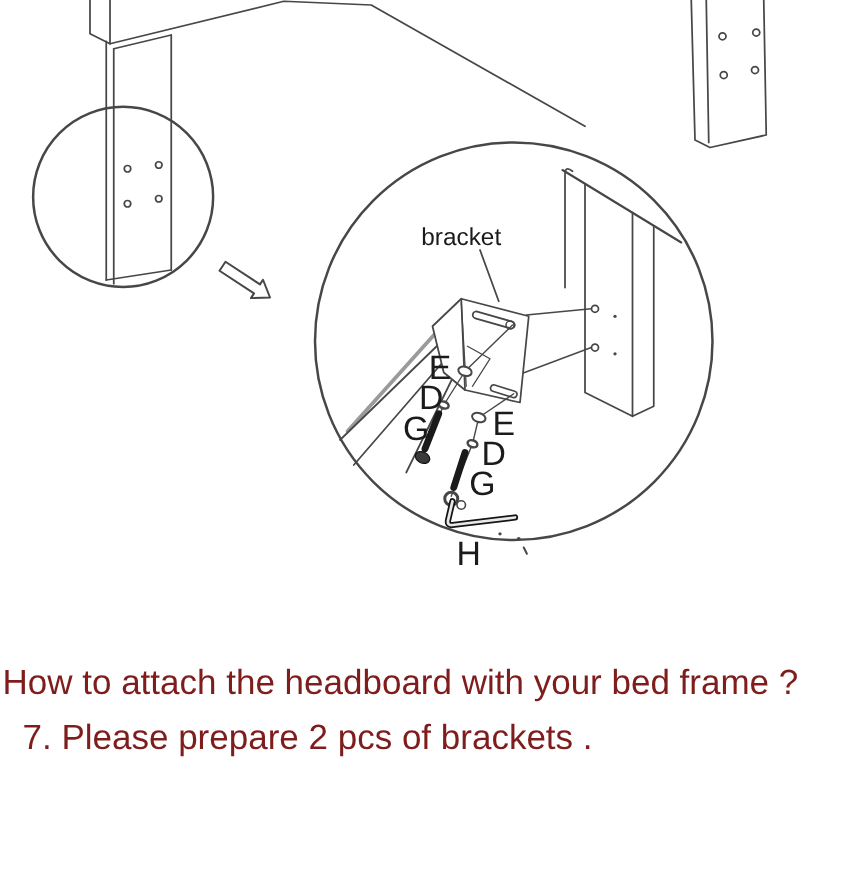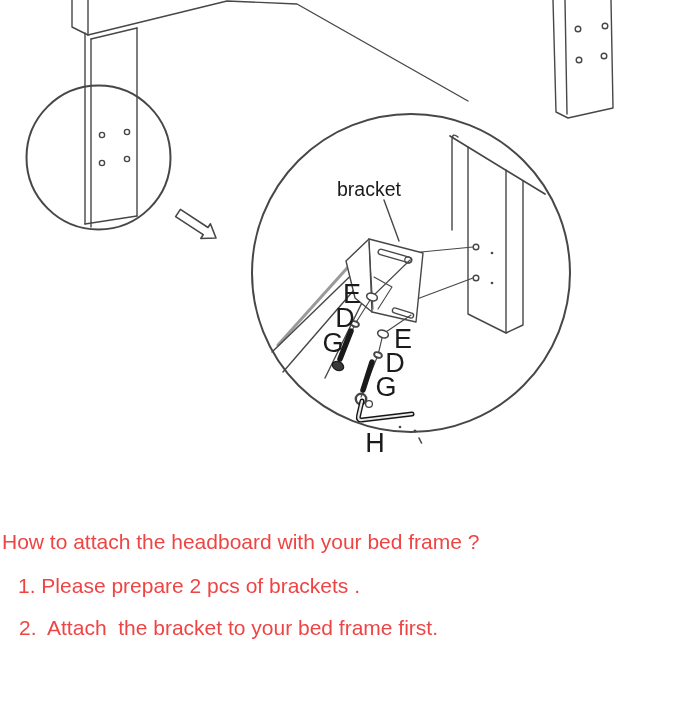--- a/index.html
+++ b/index.html
@@ -2,21 +2,21 @@
 <html><head>
 <meta charset="utf-8">
 <style>
   html,body{margin:0;padding:0;background:#fff;}
   #stage{
     position:relative;width:679px;height:712px;background:#ffffff;
     font-family:"Liberation Sans", sans-serif;overflow:hidden;padding-left:21px;
   }
   #diagram-svg{position:absolute;left:0;top:0;}
   .caption{
-    position:absolute;color:#ef4444;font-size:21px;line-height:1.15;
+    position:absolute;color:#7f1d1d;font-size:28px;line-height:1.15;
     white-space:pre;letter-spacing:0px;
   }
   .t-title{left:2px;top:530px;}
   .t-s1{left:18px;top:574px;}
   .t-s2{left:19px;top:616px;}
   .t-s3{left:19px;top:655px;}
   .t-foot{left:1px;top:684px;}
   svg text{font-family:"Liberation Sans", sans-serif;fill:#1b1b1b;}
   .part-letter{font-size:27px;}
   .bracket-word{font-size:19.5px;}
@@ -129,15 +129,14 @@
     <text class="part-letter" x="352" y="303" text-anchor="middle">E</text>
     <text class="part-letter" x="345" y="327" text-anchor="middle">D</text>
     <text class="part-letter" x="333" y="352" text-anchor="middle">G</text>
     <text class="part-letter" x="403" y="348" text-anchor="middle">E</text>
     <text class="part-letter" x="395" y="372" text-anchor="middle">D</text>
     <text class="part-letter" x="386" y="396" text-anchor="middle">G</text>
     <text class="part-letter" x="375" y="452" text-anchor="middle">H</text>
   </svg>
 
   <div class="caption t-title">How to attach the headboard with your bed frame ?</div>
-  <div class="caption t-s1">1. Please prepare 2 pcs of brackets .</div>
-  <div class="caption t-s2">2.  Attach  the bracket to your bed frame first.</div>
+  <div class="caption t-s1">7. Please prepare 2 pcs of brackets .</div>
 </div>
 
 </body></html>

